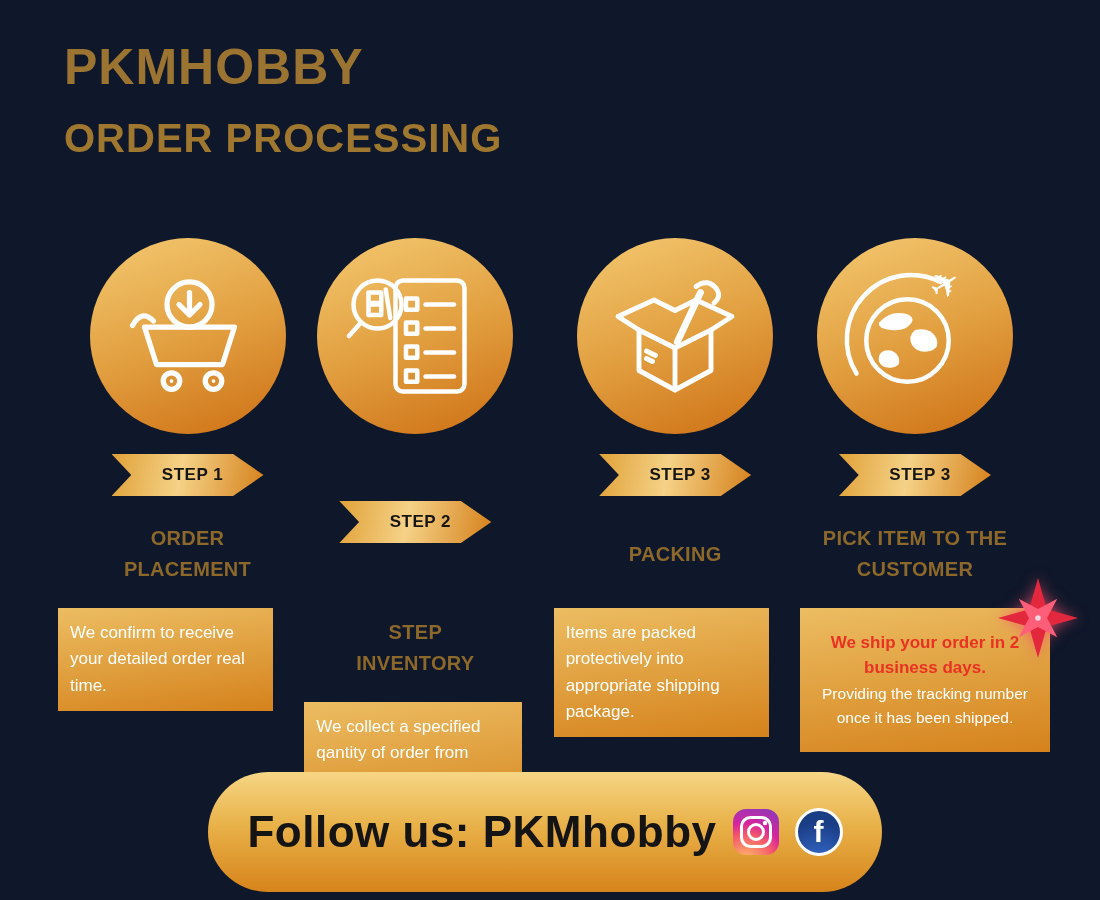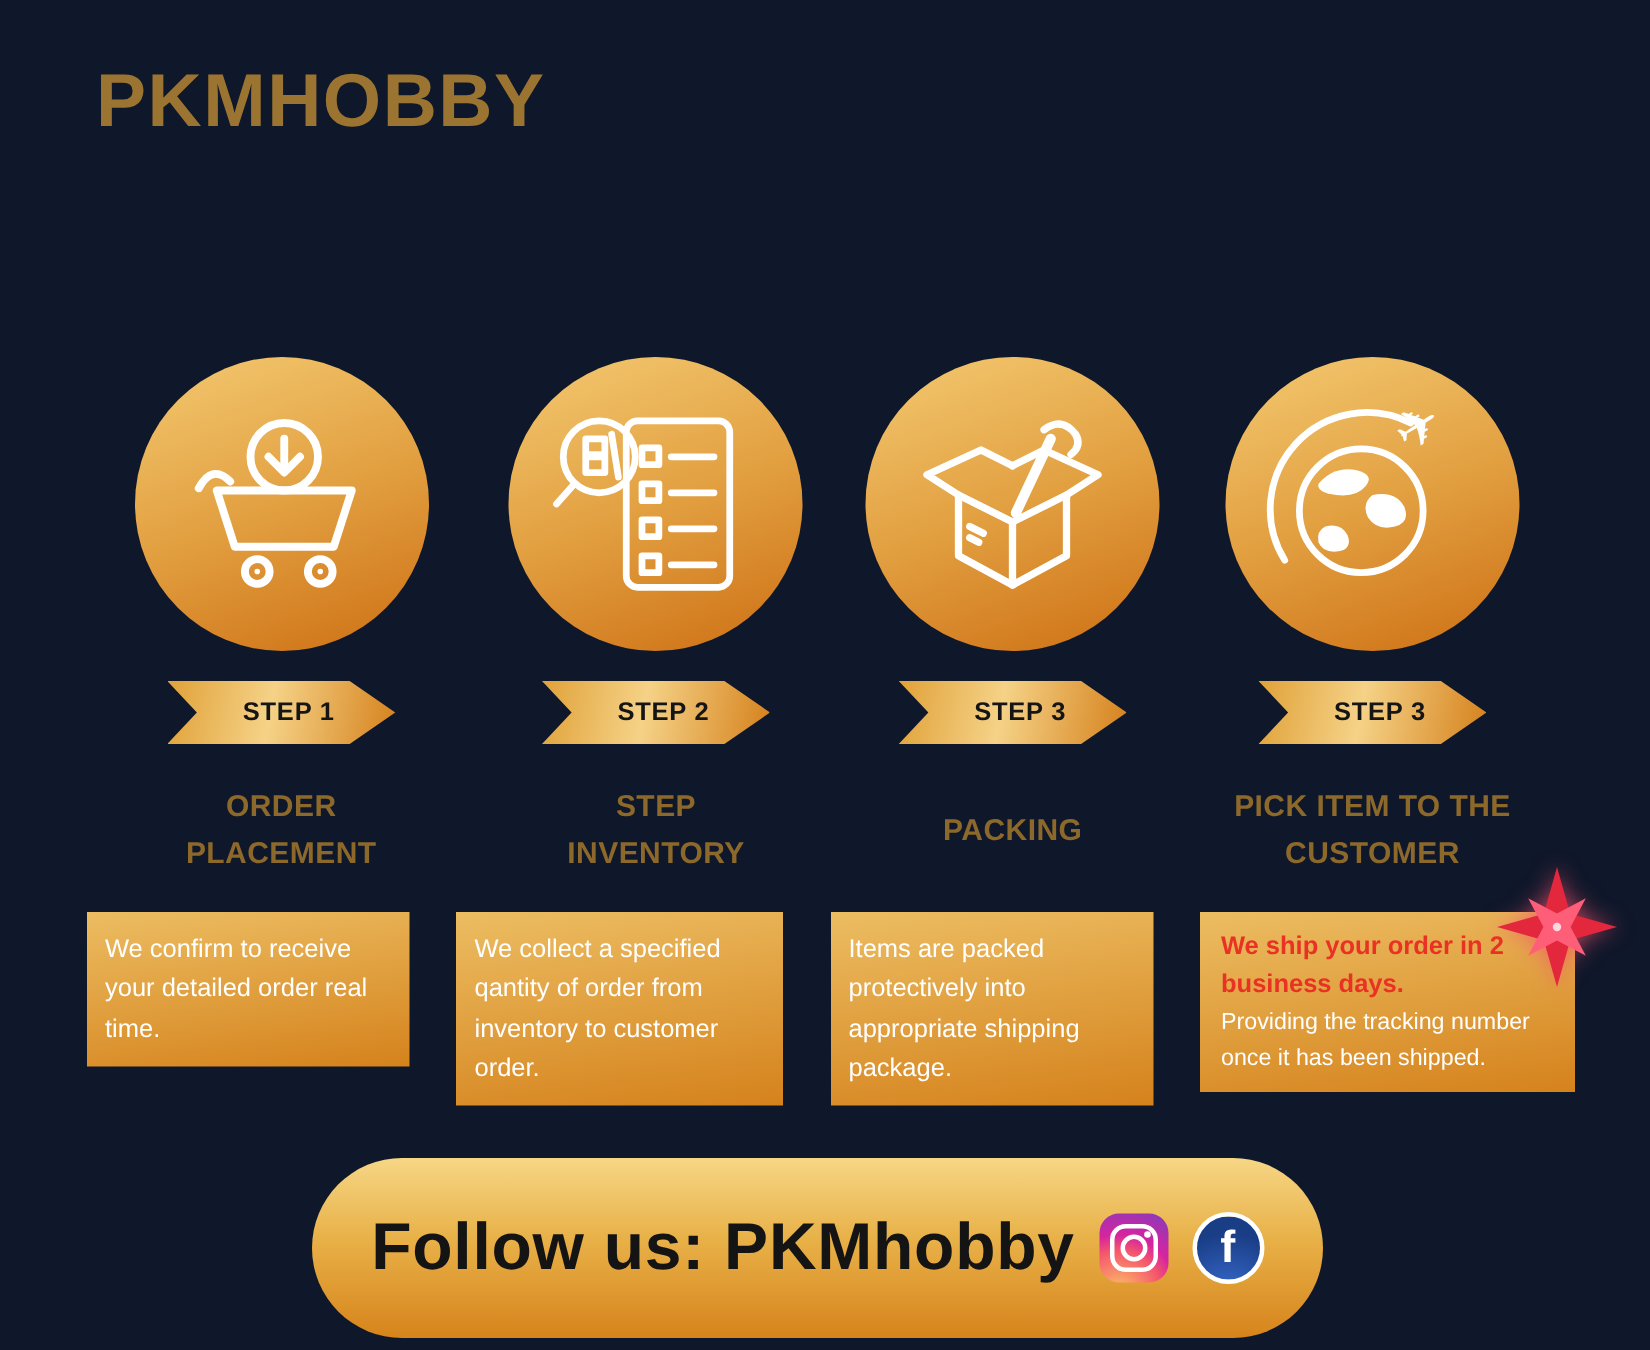--- a/index.html
+++ b/index.html
@@ -11,42 +11,42 @@
   .header { position: absolute; left: 64px; top: 42px; }
   .brand { font-size: 50px; font-weight: bold; color: #9b7431; letter-spacing: 1px; line-height: 1; }
   .main-title { margin-top: 26px; font-size: 40px; font-weight: bold; color: #a0772e; letter-spacing: 1px; line-height: 1; }
 
   
   .steps { position: absolute; left: 58px; top: 238px; width: 992px; display: flex; justify-content: space-between; align-items: flex-start; }
   .col { width: 215px; display: flex; flex-direction: column; align-items: center; }
   .col.c2 { width: 218px; }
   .col.c4 { width: 250px; }
   .topgroup { width: 100%; display: flex; flex-direction: column; align-items: center; position: relative; }
-  .c1 .topgroup { left: 22px; } .c2 .topgroup { left: 24px; } .c3 .topgroup { left: 14px; } .c4 .topgroup { left: -10px; }
+  .c1 .topgroup { left: 22px; } .c2 .topgroup { left: 2px; gap: 47px; } .c3 .topgroup { left: 14px; } .c4 .topgroup { left: -10px; }
 
   .circle { width: 196px; height: 196px; border-radius: 50%;
             background: linear-gradient(160deg, #f2c56c 5%, #e2a041 50%, #cf7418 95%);
             display: flex; align-items: center; justify-content: center; }
   .circle svg { width: 150px; height: 150px; }
 
   .banner { margin-top: 20px; width: 152px; height: 42px;
             background: linear-gradient(100deg, #e0a138 0%, #f5d287 45%, #d5811c 100%);
             clip-path: polygon(0 0, 80% 0, 100% 50%, 80% 100%, 0 100%, 13% 50%);
             display: flex; align-items: center; justify-content: center; }
   .banner span { font-size: 17px; font-weight: bold; color: #151515; letter-spacing: .5px; padding-left: 10px; }
 
   .step-title { margin-top: 12px; height: 92px; display: flex; align-items: center; justify-content: center;
                 text-align: center; font-size: 20px; font-weight: bold; color: #8c682a; line-height: 1.55; letter-spacing: .3px; }
   .c1 .step-title { max-width: 140px; }
   .c2 .step-title { max-width: 150px; }
   .c4 .step-title { max-width: 190px; }
 
   .desc { margin-top: 8px; width: 100%; background: linear-gradient(172deg, #ecbd62, #d5821c);
           padding: 12px 12px; color: #ffffff; font-size: 17px; line-height: 1.55; position: relative; }
-  .c4 .desc { font-size: 15.5px; padding: 11px 14px; line-height: 1.5; }
+  .c4 .desc { font-size: 15.5px; padding: 23px 14px; line-height: 1.5; text-align: center; }
   .hl { display: block; color: #e93223; font-weight: bold; font-size: 17px; line-height: 1.45; margin-bottom: 2px; }
 
   .star { position: absolute; top: -30px; right: -28px; width: 80px; height: 80px;
           filter: drop-shadow(0 0 7px rgba(244, 80, 110, .75)); }
 
   
   .follow { position: absolute; left: 208px; top: 772px; width: 674px; height: 120px; border-radius: 60px;
             background: linear-gradient(180deg, #f6d685 0%, #e8b148 45%, #d6841b 100%);
             display: flex; align-items: center; justify-content: center; gap: 16px; }
   .follow-text { font-size: 44px; font-weight: bold; color: #141414; letter-spacing: .5px; }
@@ -59,20 +59,21 @@
         border: 3px solid #ffffff; color: #ffffff; font-weight: bold; font-size: 30px;
         display: flex; align-items: center; justify-content: center; line-height: 1; }
 </style>
 </head>
 <body>
 
 <div class="page">
 
   <div class="header">
     <div class="brand">PKMHOBBY</div>
+    <div class="main-title">ORDER PROCESSING</div>
   </div>
 
   <div class="steps">
 
     <div class="col c1">
       <div class="topgroup">
         <div class="circle">
           <svg viewBox="0 0 200 200" fill="none" stroke="#ffffff" stroke-width="7" stroke-linecap="round" stroke-linejoin="round">
             <circle cx="102" cy="58" r="30"></circle>
             <line x1="102" y1="42" x2="102" y2="70"></line>

